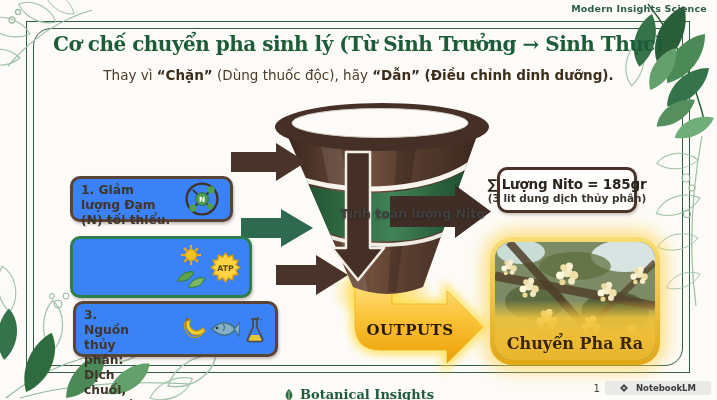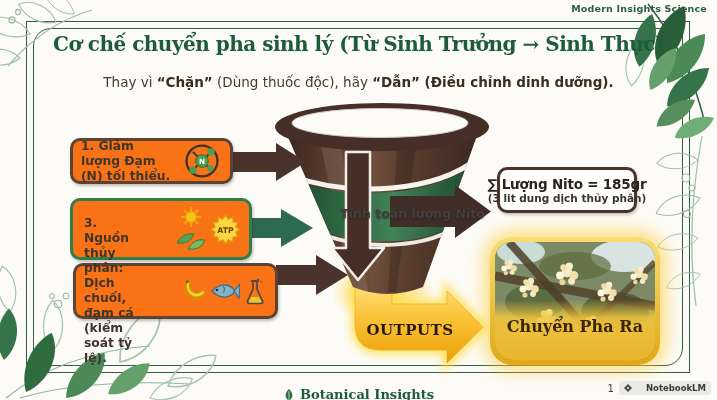--- a/index.html
+++ b/index.html
@@ -20,39 +20,39 @@
   
   .decor{position:absolute;left:0;top:0;z-index:2;pointer-events:none;}
 
   
   .corner-label{position:absolute;top:3px;right:10px;z-index:6;
     font-size:9.5px;font-weight:600;color:#2e5d46;letter-spacing:.2px;}
   .title{position:absolute;left:40px;right:40px;top:32px;z-index:5;
     text-align:center;font-family:"DejaVu Serif","Liberation Serif",serif;
     font-weight:bold;font-size:20px;letter-spacing:-.5px;color:#1d5c38;}
   .subtitle{position:absolute;left:40px;right:40px;top:67px;z-index:5;
-    text-align:center;font-size:13.5px;color:#4b3b2a;margin-top:7px;}
+    text-align:center;font-size:13.5px;color:#4b3b2a;}
   .subtitle b{color:#3d2d1c;}
 
   
   .diagram{position:absolute;left:0;top:0;z-index:3;}
   .inputs-label{position:absolute;left:300px;top:113px;width:120px;z-index:4;
     text-align:center;font-family:"DejaVu Serif","Liberation Serif",serif;
     font-weight:bold;font-size:15px;letter-spacing:.5px;color:#40291c;}
   .calc-label{position:absolute;left:340px;top:206px;width:145px;z-index:4;
     text-align:center;font-size:12.5px;font-weight:bold;color:#404040;
     text-shadow:0 1px 2px rgba(40,20,10,.55);}
   .outputs-label{position:absolute;left:358px;top:321px;width:104px;z-index:4;
     text-align:center;font-family:"DejaVu Serif","Liberation Serif",serif;
     font-weight:bold;font-size:15px;letter-spacing:.5px;color:#2a1a05;}
 
   
-  .inbox{position:absolute;background:#f97316;border-radius:10px;z-index:4;
-    display:flex;align-items:center;padding:4px 8px;gap:5px;
-    box-shadow:1px 2px 3px rgba(60,40,20,.3);}
+  .inbox{position:absolute;background:#3b82f6;border-radius:10px;z-index:4;
+    display:flex;padding:4px 8px;gap:5px;
+    box-shadow:1px 2px 3px rgba(60,40,20,.3);margin-top:38px;}
   .inbox .txt{font-size:12.3px;font-weight:bold;color:#3f352a;line-height:1.22;}
   .inbox-1{left:70px;top:138px;width:163px;height:46px;border:3px solid #5a4337;}
   .inbox-2{left:70px;top:198px;width:182px;height:62px;border:3px solid #2e7d4c;}
   .inbox-3{left:73px;top:263px;width:205px;height:56px;border:3px solid #5a4337;gap:44px;}
   .icon-row{display:flex;align-items:center;gap:3px;margin-left:auto;}
 
   
   .sum-box{position:absolute;left:497px;top:167px;width:140px;height:46px;z-index:4;
     background:#fffffd;border:3px solid #4a332a;border-radius:10px;
     display:flex;flex-direction:column;align-items:center;justify-content:center;
@@ -63,34 +63,34 @@
   
   .out-box{position:absolute;left:490px;top:237px;width:170px;height:128px;z-index:4;
     border-radius:22px;padding:5px;
     background:linear-gradient(180deg,#f8dd74,#e2a715);
     box-shadow:0 0 18px 5px rgba(255,208,70,.75);}
   .out-inner{position:relative;width:100%;height:100%;border-radius:17px;overflow:hidden;
     background:#87926f;}
   .out-caption{position:absolute;left:0;right:0;bottom:0;height:60px;z-index:2;
     background:linear-gradient(180deg,rgba(243,199,62,0) 0%,rgba(243,199,62,.88) 30%,#edbd37 60%,#e8b52c 100%);
     display:flex;flex-direction:column;align-items:center;justify-content:flex-end;
-    padding-bottom:23px;}
+    padding-bottom:6px;}
   .out-caption div{font-family:"DejaVu Serif","Liberation Serif",serif;
     font-weight:bold;font-size:16px;line-height:1.18;color:#3a2508;}
 
   
   .footer-brand{position:absolute;left:0;right:0;top:379px;z-index:5;
     display:flex;align-items:center;justify-content:center;gap:5px;
     font-family:"DejaVu Serif","Liberation Serif",serif;
     font-weight:bold;font-size:13px;color:#1d5c3b;margin-top:8px;}
   .page-attrib{position:absolute;right:6px;bottom:5px;z-index:6;
     display:flex;align-items:center;gap:5px;}
   .page-num{font-size:10px;color:#44403a;}
-  .nb-badge{display:flex;align-items:center;gap:14px;background:#e9e9e7;
-    border-radius:3px;padding:2px 5px;}
+  .nb-badge{display:flex;align-items:center;gap:8px;background:#e9e9e7;
+    border-radius:3px;padding:2px 15px;}
   .nb-badge span{font-size:8.5px;font-weight:600;color:#3a3a3a;}
 </style>
 </head>
 <body>
 
 <div class="stage">
 
   <svg class="decor" width="717" height="400" viewBox="0 0 717 400">
     <defs>
       <path id="leaf" d="M0 0 C 12 -16 34 -20 50 -13 C 42 3 18 10 0 0 Z"></path>

